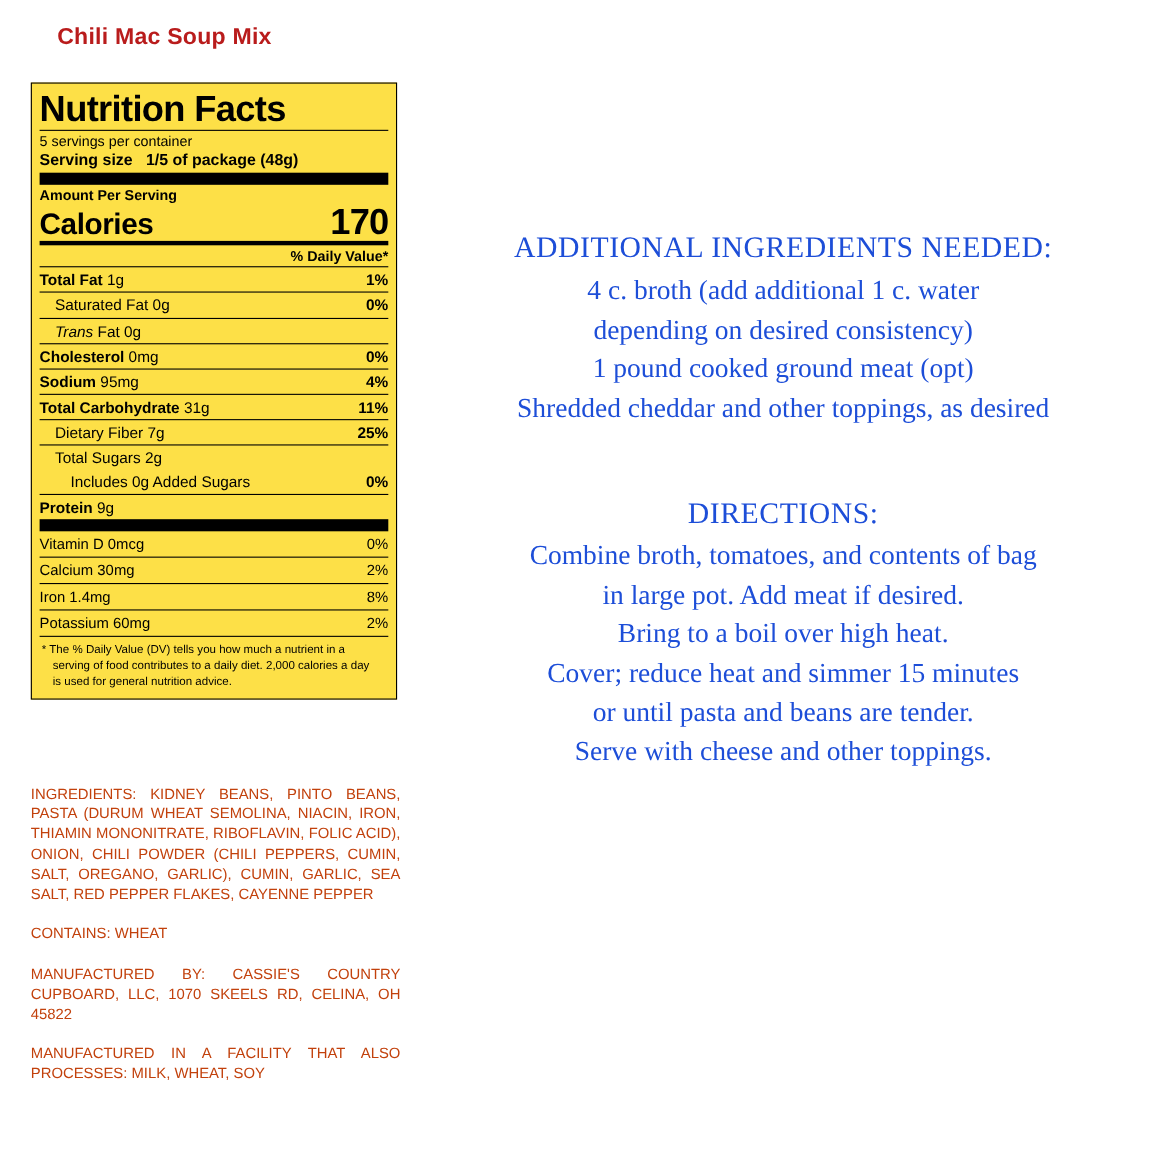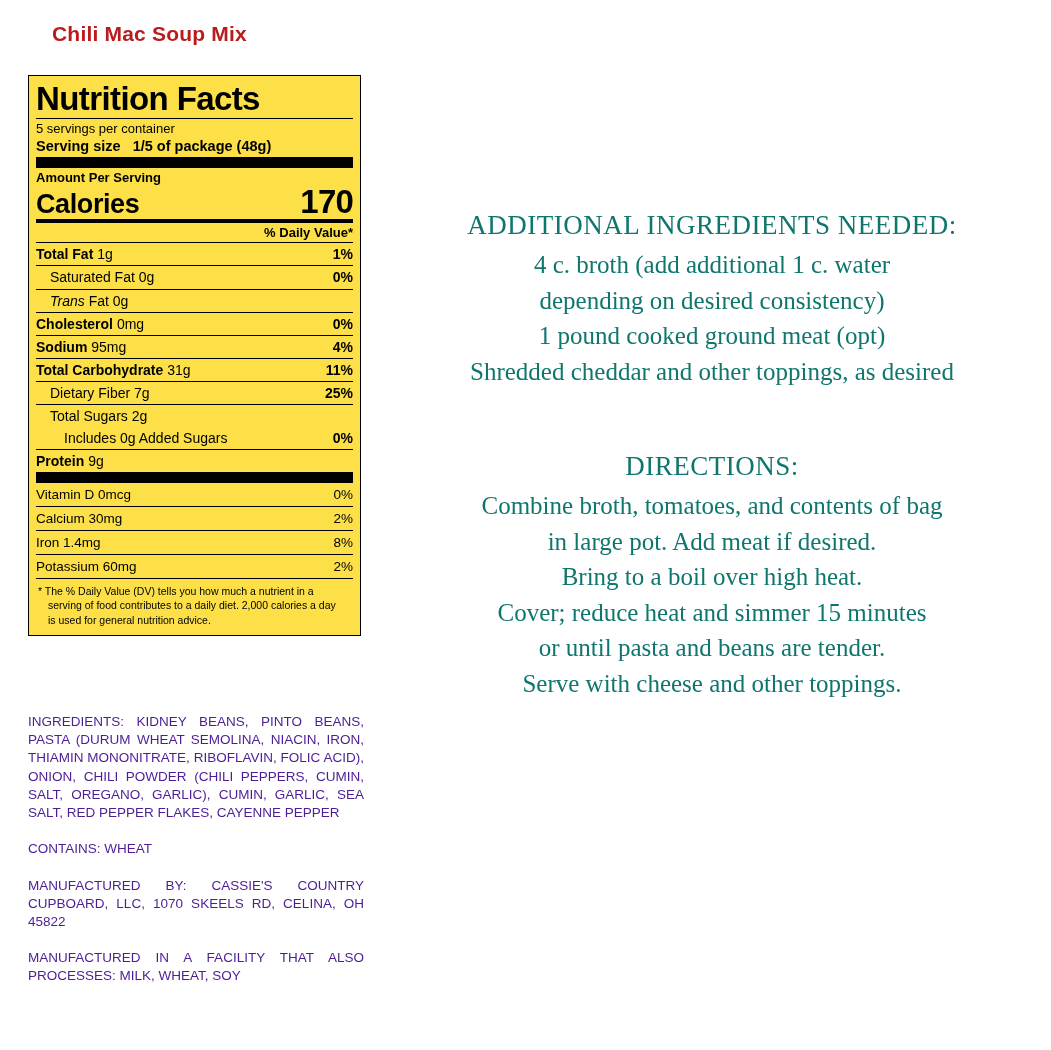--- a/index.html
+++ b/index.html
@@ -129,33 +129,33 @@
 
   
   .ing-block {
     position: absolute;
     left: 28px;
     top: 713px;
     width: 336px;
     font-size: 13.5px;
     line-height: 1.35;
     text-align: justify;
-    color: #4c1d95;
+    color: #c2410c;
   }
   .ing-block p { margin: 0 0 18px 0; }
   .ing-block p:last-child { margin-bottom: 0; }
 
   
   .recipe {
     position: absolute;
     left: 392px;
     top: 210px;
     width: 640px;
     text-align: center;
-    color: #0f766e;
+    color: #1d4ed8;
     font-family: "Liberation Serif", serif;
   }
   .recipe .heading {
     font-size: 27px;
     letter-spacing: 0.5px;
     margin-bottom: 6px;
   }
   .recipe .line {
     font-size: 25px;
     line-height: 1.42;

